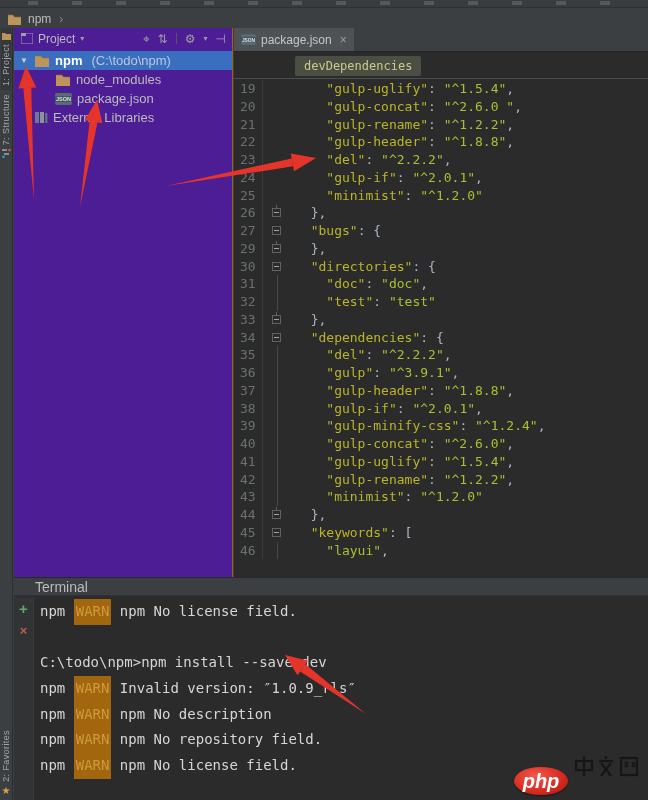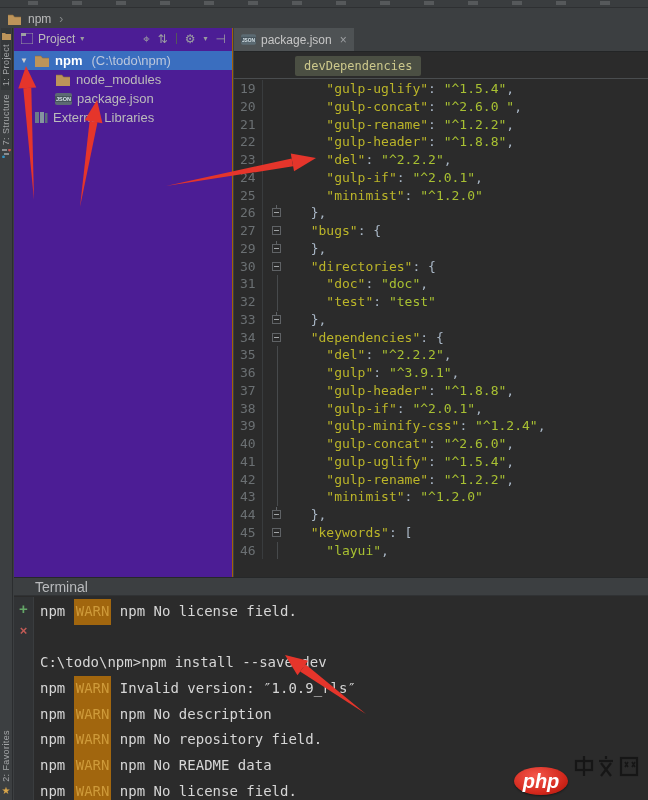--- a/index.html
+++ b/index.html
@@ -378,21 +378,20 @@
         <span class="tg-add">+</span>
         <span class="tg-close">×</span>
       </div>
       <div class="term-lines" id="term-lines">
           <div class="term-row"><span>npm </span><span class="warn">WARN</span><span> npm No license field.</span></div>
           <div class="term-row"></div>
           <div class="term-row"><span>C:\todo\npm&gt;npm install --save-dev</span></div>
           <div class="term-row"><span>npm </span><span class="warn">WARN</span><span> Invalid version: ″1.0.9_rls″</span></div>
           <div class="term-row"><span>npm </span><span class="warn">WARN</span><span> npm No description</span></div>
           <div class="term-row"><span>npm </span><span class="warn">WARN</span><span> npm No repository field.</span></div>
-          <div class="term-row"><span>npm </span><span class="warn">WARN</span><span> npm No README data</span></div>
           <div class="term-row"><span>npm </span><span class="warn">WARN</span><span> npm No license field.</span></div>
         </div>
     </div>
   </div>
 
   <div class="watermark">
     <span class="php-ellipse">php</span>
     <span class="micon" title="中文网">
       <svg width="66" height="22" viewBox="0 0 66 22" fill="none" stroke="#161616" stroke-width="2.2">
         <line x1="10" y1="1" x2="10" y2="21"></line>

